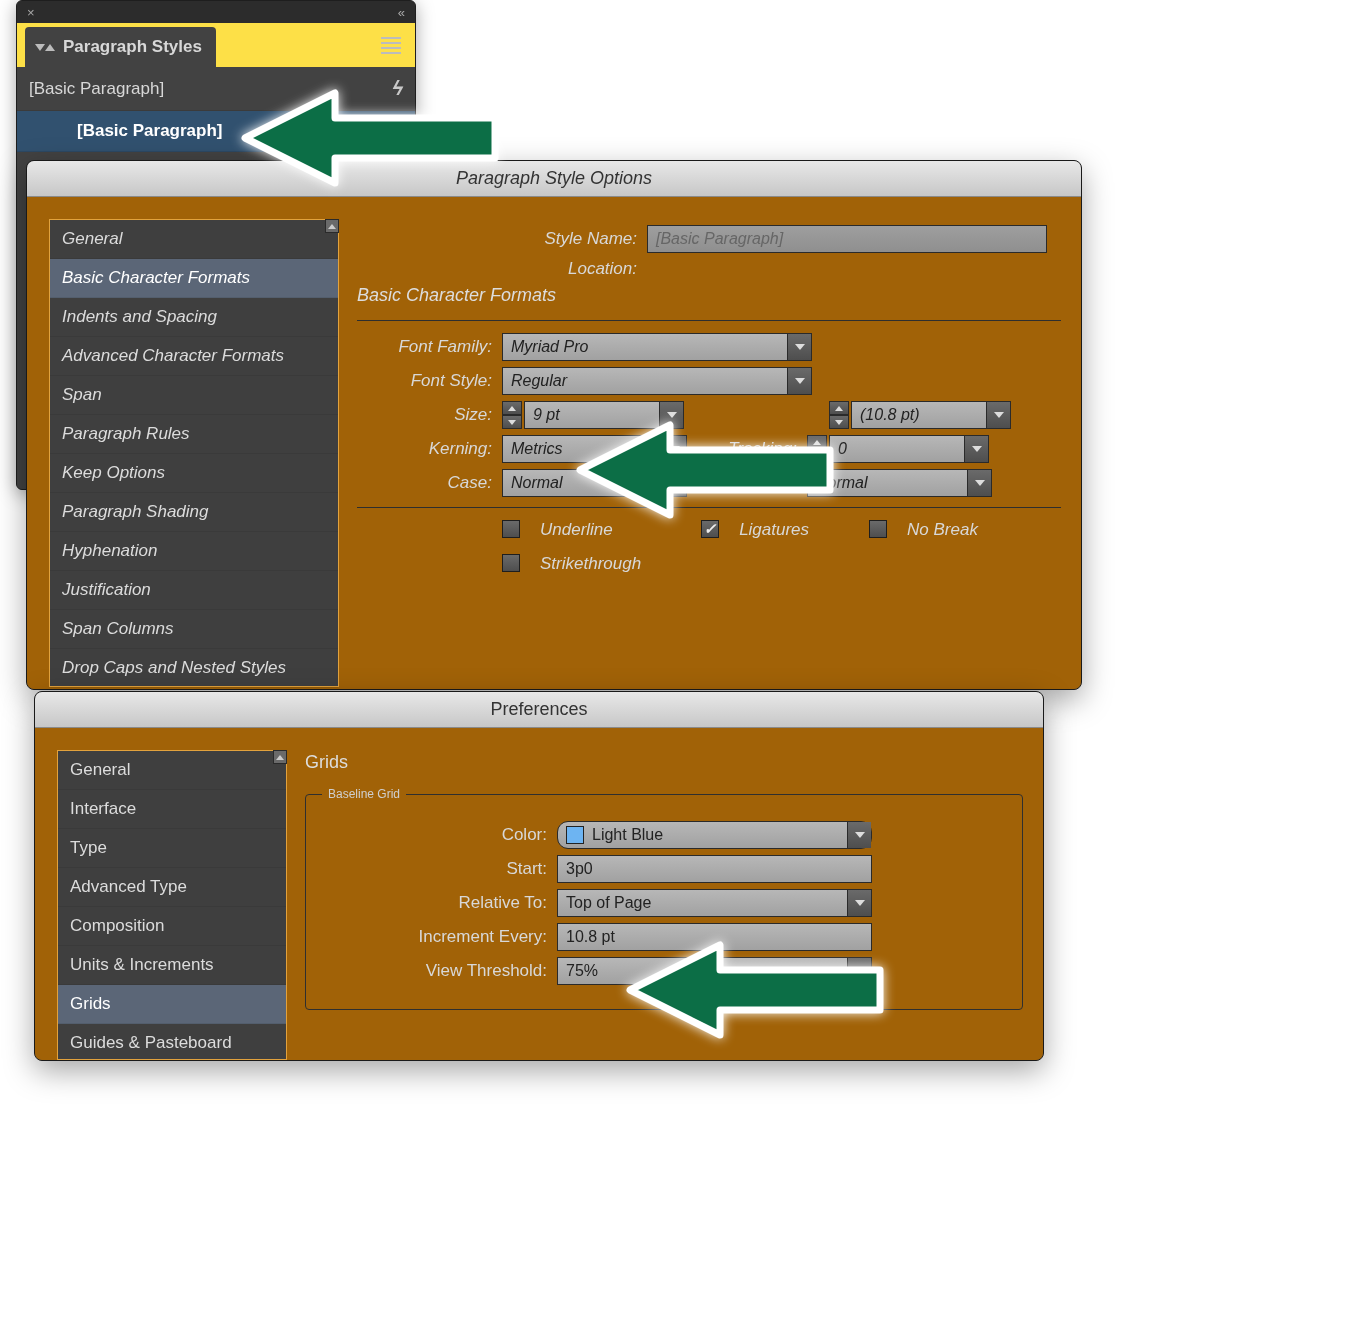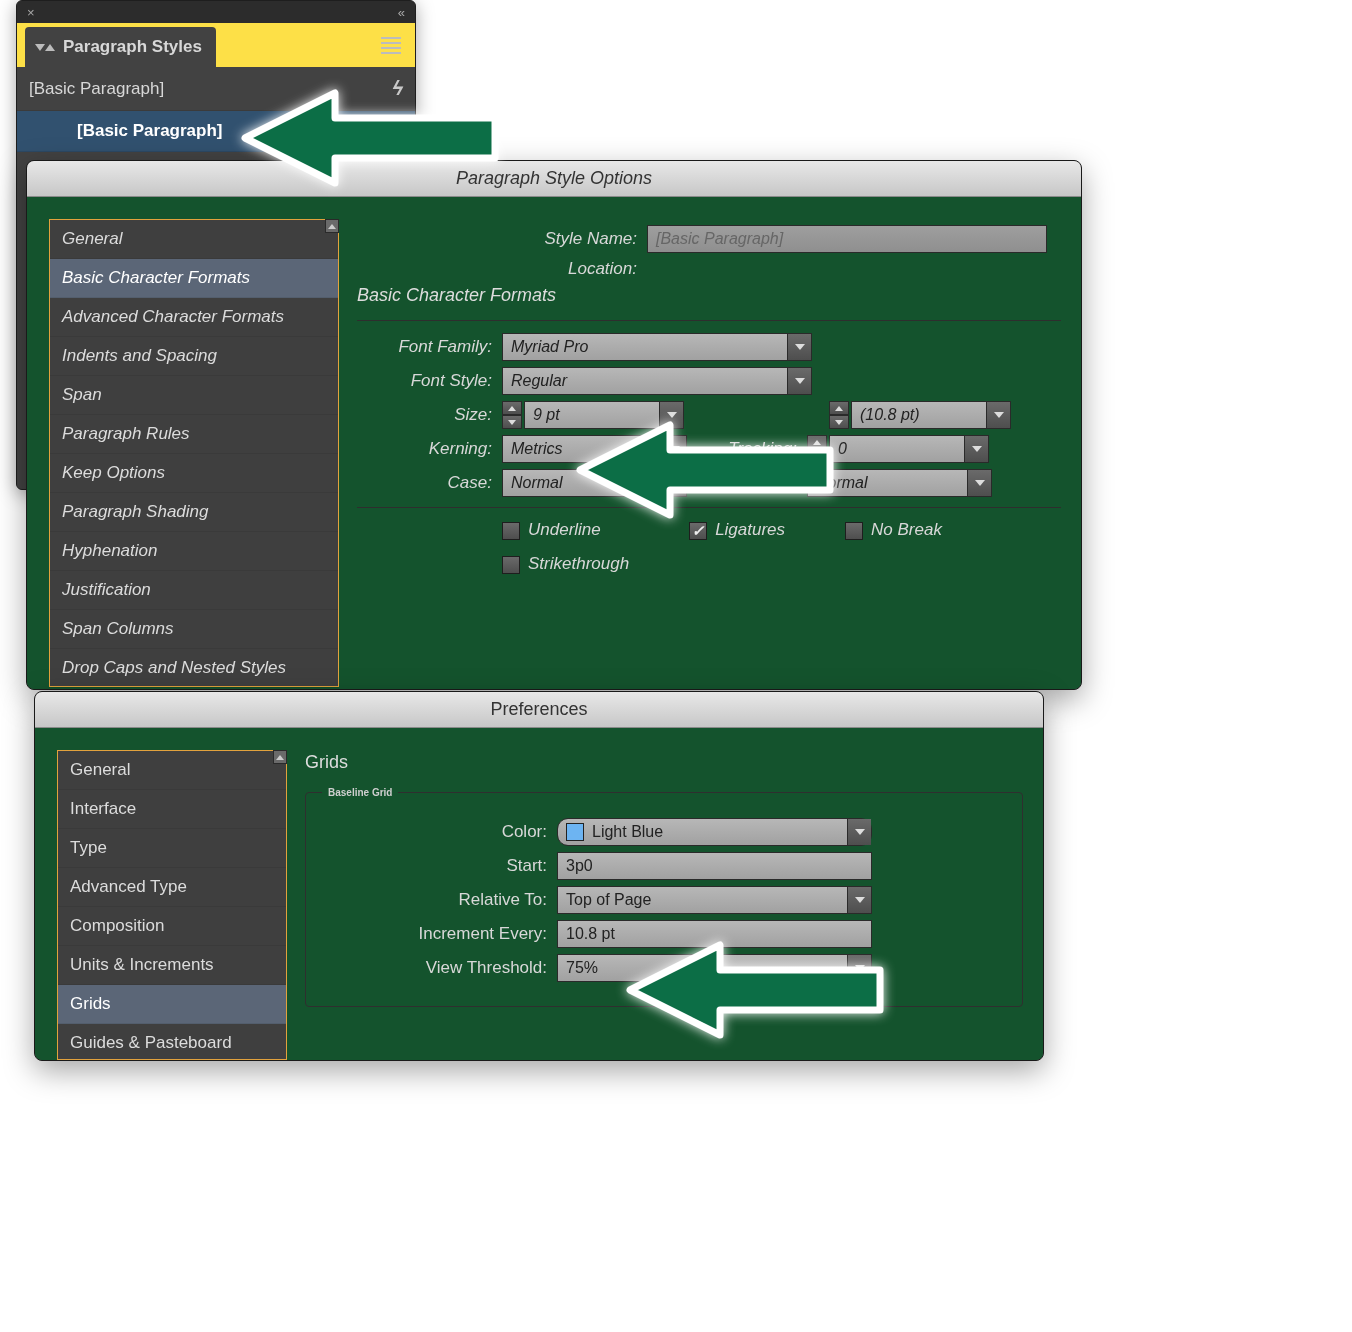--- a/index.html
+++ b/index.html
@@ -105,21 +105,21 @@
     background:linear-gradient(#e8e8e8,#c7c7c7);
     color:#333;
     font-size:18px;
     display:flex; align-items:center; justify-content:center;
     border-bottom:1px solid #8a8a8a;
   }
   .dialog-inner {
     display:flex;
     padding:22px 20px 20px 22px;
     gap:18px;
-    background:#14532d;
+    background:#a16207;
   }
 
   
   .navlist {
     border:1px solid #e2a23d;
     background:#3f3f3f;
     position:relative;
   }
   .navlist ul { list-style:none; }
   .navlist li {
@@ -183,21 +183,21 @@
     margin-right:2px;
   }
   .stepper .up,.stepper .dn{
     flex:1;background:linear-gradient(#6a6a6a,#4e4e4e);
     border:1px solid #2a2a2a;
     display:flex;align-items:center;justify-content:center;
   }
   .stepper .up::after{content:'';border-left:4px solid transparent;border-right:4px solid transparent;border-bottom:5px solid #ddd;}
   .stepper .dn::after{content:'';border-left:4px solid transparent;border-right:4px solid transparent;border-top:5px solid #ddd;}
 
-  .check { display:flex; align-items:flex-end; gap:8px; font-size:17px;}
+  .check { display:flex; align-items:flex-start; gap:20px; font-size:17px;}
   .check .box {
     width:18px;height:18px;
     background:linear-gradient(#6a6a6a,#4e4e4e);
     border:1px solid #1e1e1e;
     display:flex;align-items:center;justify-content:center;
     color:#eee;font-size:15px;font-weight:bold;
   }
   .checks-grid { display:flex; gap:60px; margin-top:6px; padding-left:145px; flex-wrap:wrap;}
   .checks-grid .col{display:flex;flex-direction:column;gap:14px;}
 
@@ -205,21 +205,21 @@
     width:18px;height:18px;background:#6db4f2;border:1px solid #222;margin-right:8px;flex:none;
   }
 
   fieldset.group {
     border:1px solid #2f2f2f;
     border-radius:4px;
     padding:14px 16px 18px;
     margin-top:8px;
   }
   fieldset.group legend {
-    padding:0 6px; color:#cfcfcf; font-size:10px;font-weight:bold;
+    padding:0 6px; color:#cfcfcf; font-size:12px;
   }
 
   
   .arrow {
     position:absolute;
     pointer-events:none;
     filter: drop-shadow(0 0 6px rgba(255,255,255,0.95));
   }
   .arrow svg { display:block; }
 </style>
@@ -258,22 +258,22 @@
 <div class="dialog" style="left:26px; top:160px; width:1056px; height:530px;font-style:italic;">
   <div class="dialog-titlebar">
     <span>Paragraph Style Options</span>
   </div>
   <div class="dialog-inner">
     <div class="navlist" style="width:290px;height:468px;">
       <div class="scroll-cap"></div>
       <ul id="pso-nav">
           <li>General</li>
           <li class="selected">Basic Character Formats</li>
+          <li>Indents and Spacing</li>
           <li>Advanced Character Formats</li>
-          <li>Indents and Spacing</li>
           <li>Span</li>
           <li>Paragraph Rules</li>
           <li>Keep Options</li>
           <li>Paragraph Shading</li>
           <li>Hyphenation</li>
           <li>Justification</li>
           <li>Span Columns</li>
           <li>Drop Caps and Nested Styles</li>
           <li>GREP Style</li>
         </ul>

